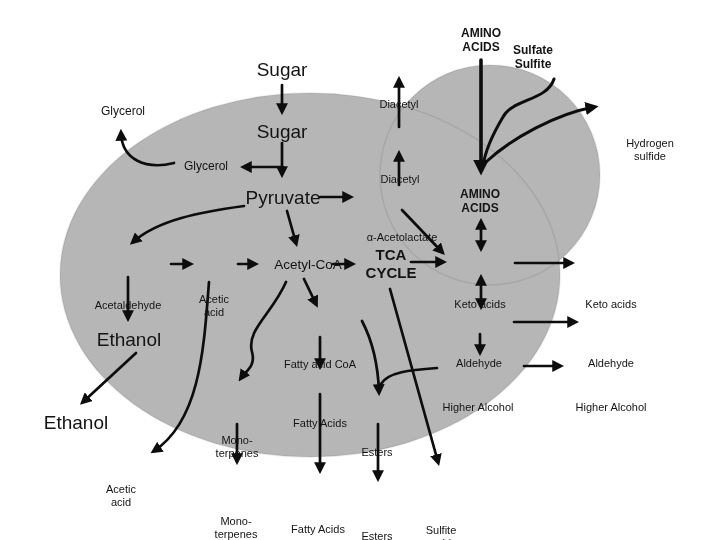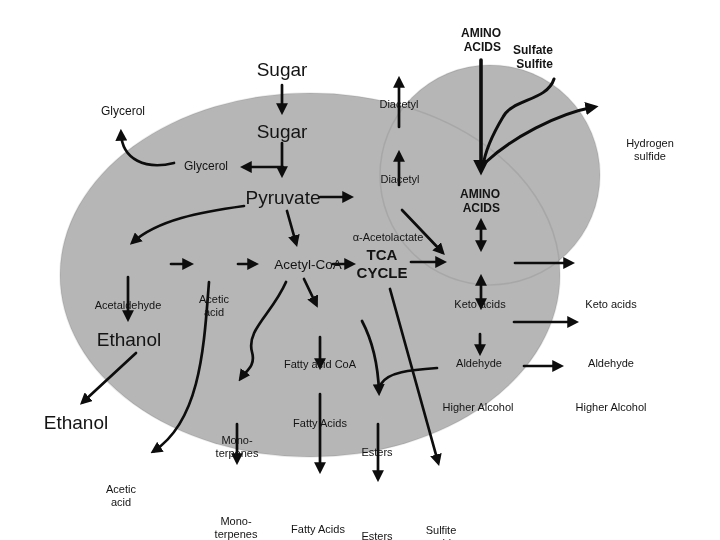--- a/index.html
+++ b/index.html
@@ -5,21 +5,21 @@
   html,body{margin:0;padding:0;background:#fff;}
   .stage{position:relative;width:720px;height:540px;background:#fff;overflow:hidden;
          font-family:"Liberation Sans",sans-serif;color:#141414;}
   .stage svg{position:absolute;left:0;top:0;}
   .lbl{position:absolute;transform:translate(-50%,-50%);white-space:pre-line;
        text-align:center;color:#141414;}
   .s  {font-size:11px;line-height:12.5px;margin-top:40px;}
   .m  {font-size:12px;line-height:13px;text-align:center;}
   .m2 {font-size:13.5px;line-height:14px;}
   .l  {font-size:19px;line-height:17px;font-weight:400;}
-  .b12{font-size:12px;line-height:14px;font-weight:bold;text-align:right;}
+  .b12{font-size:12px;line-height:14px;font-weight:bold;}
   .tca{font-size:15px;line-height:18px;font-weight:bold;}
   .arrow{fill:none;stroke:#0d0d0d;stroke-width:2.7;stroke-linecap:round;}
   .thick{stroke-width:3.6;}
   .w3{stroke-width:3;}
   .cell{fill:#b6b6b6;}
   .edgefaint{fill:none;stroke:rgba(0,0,0,0.08);stroke-width:1.6;}
 </style>
 </head>
 <body>
 
@@ -79,23 +79,23 @@
   <div>
     <div class="lbl l" style="left:282px;top:69px">Sugar</div>
     <div class="lbl l" style="left:282px;top:131px">Sugar</div>
     <div class="lbl m" style="left:123px;top:111px">Glycerol</div>
     <div class="lbl m" style="left:206px;top:166px">Glycerol</div>
     <div class="lbl l" style="left:283px;top:197px">Pyruvate</div>
     <div class="lbl s" style="left:128px;top:265px">Acetaldehyde</div>
     <div class="lbl s" style="left:214px;top:265px">Acetic
 acid</div>
     <div class="lbl m2" style="left:308px;top:265px">Acetyl-CoA</div>
-    <div class="lbl tca" style="left:382px;top:264px">TCA
+    <div class="lbl tca" style="left:391px;top:264px">TCA
 CYCLE</div>
-    <div class="lbl s" style="left:388px;top:197px">α-Acetolactate</div>
+    <div class="lbl s" style="left:402px;top:197px">α-Acetolactate</div>
     <div class="lbl s" style="left:400px;top:139px">Diacetyl</div>
     <div class="lbl s" style="left:399px;top:64px">Diacetyl</div>
     <div class="lbl b12" style="left:481px;top:40px">AMINO
 ACIDS</div>
     <div class="lbl b12" style="left:533px;top:57px">Sulfate
 Sulfite</div>
     <div class="lbl s" style="left:650px;top:109px">Hydrogen
 sulfide</div>
     <div class="lbl b12" style="left:480px;top:201px">AMINO
 ACIDS</div>

